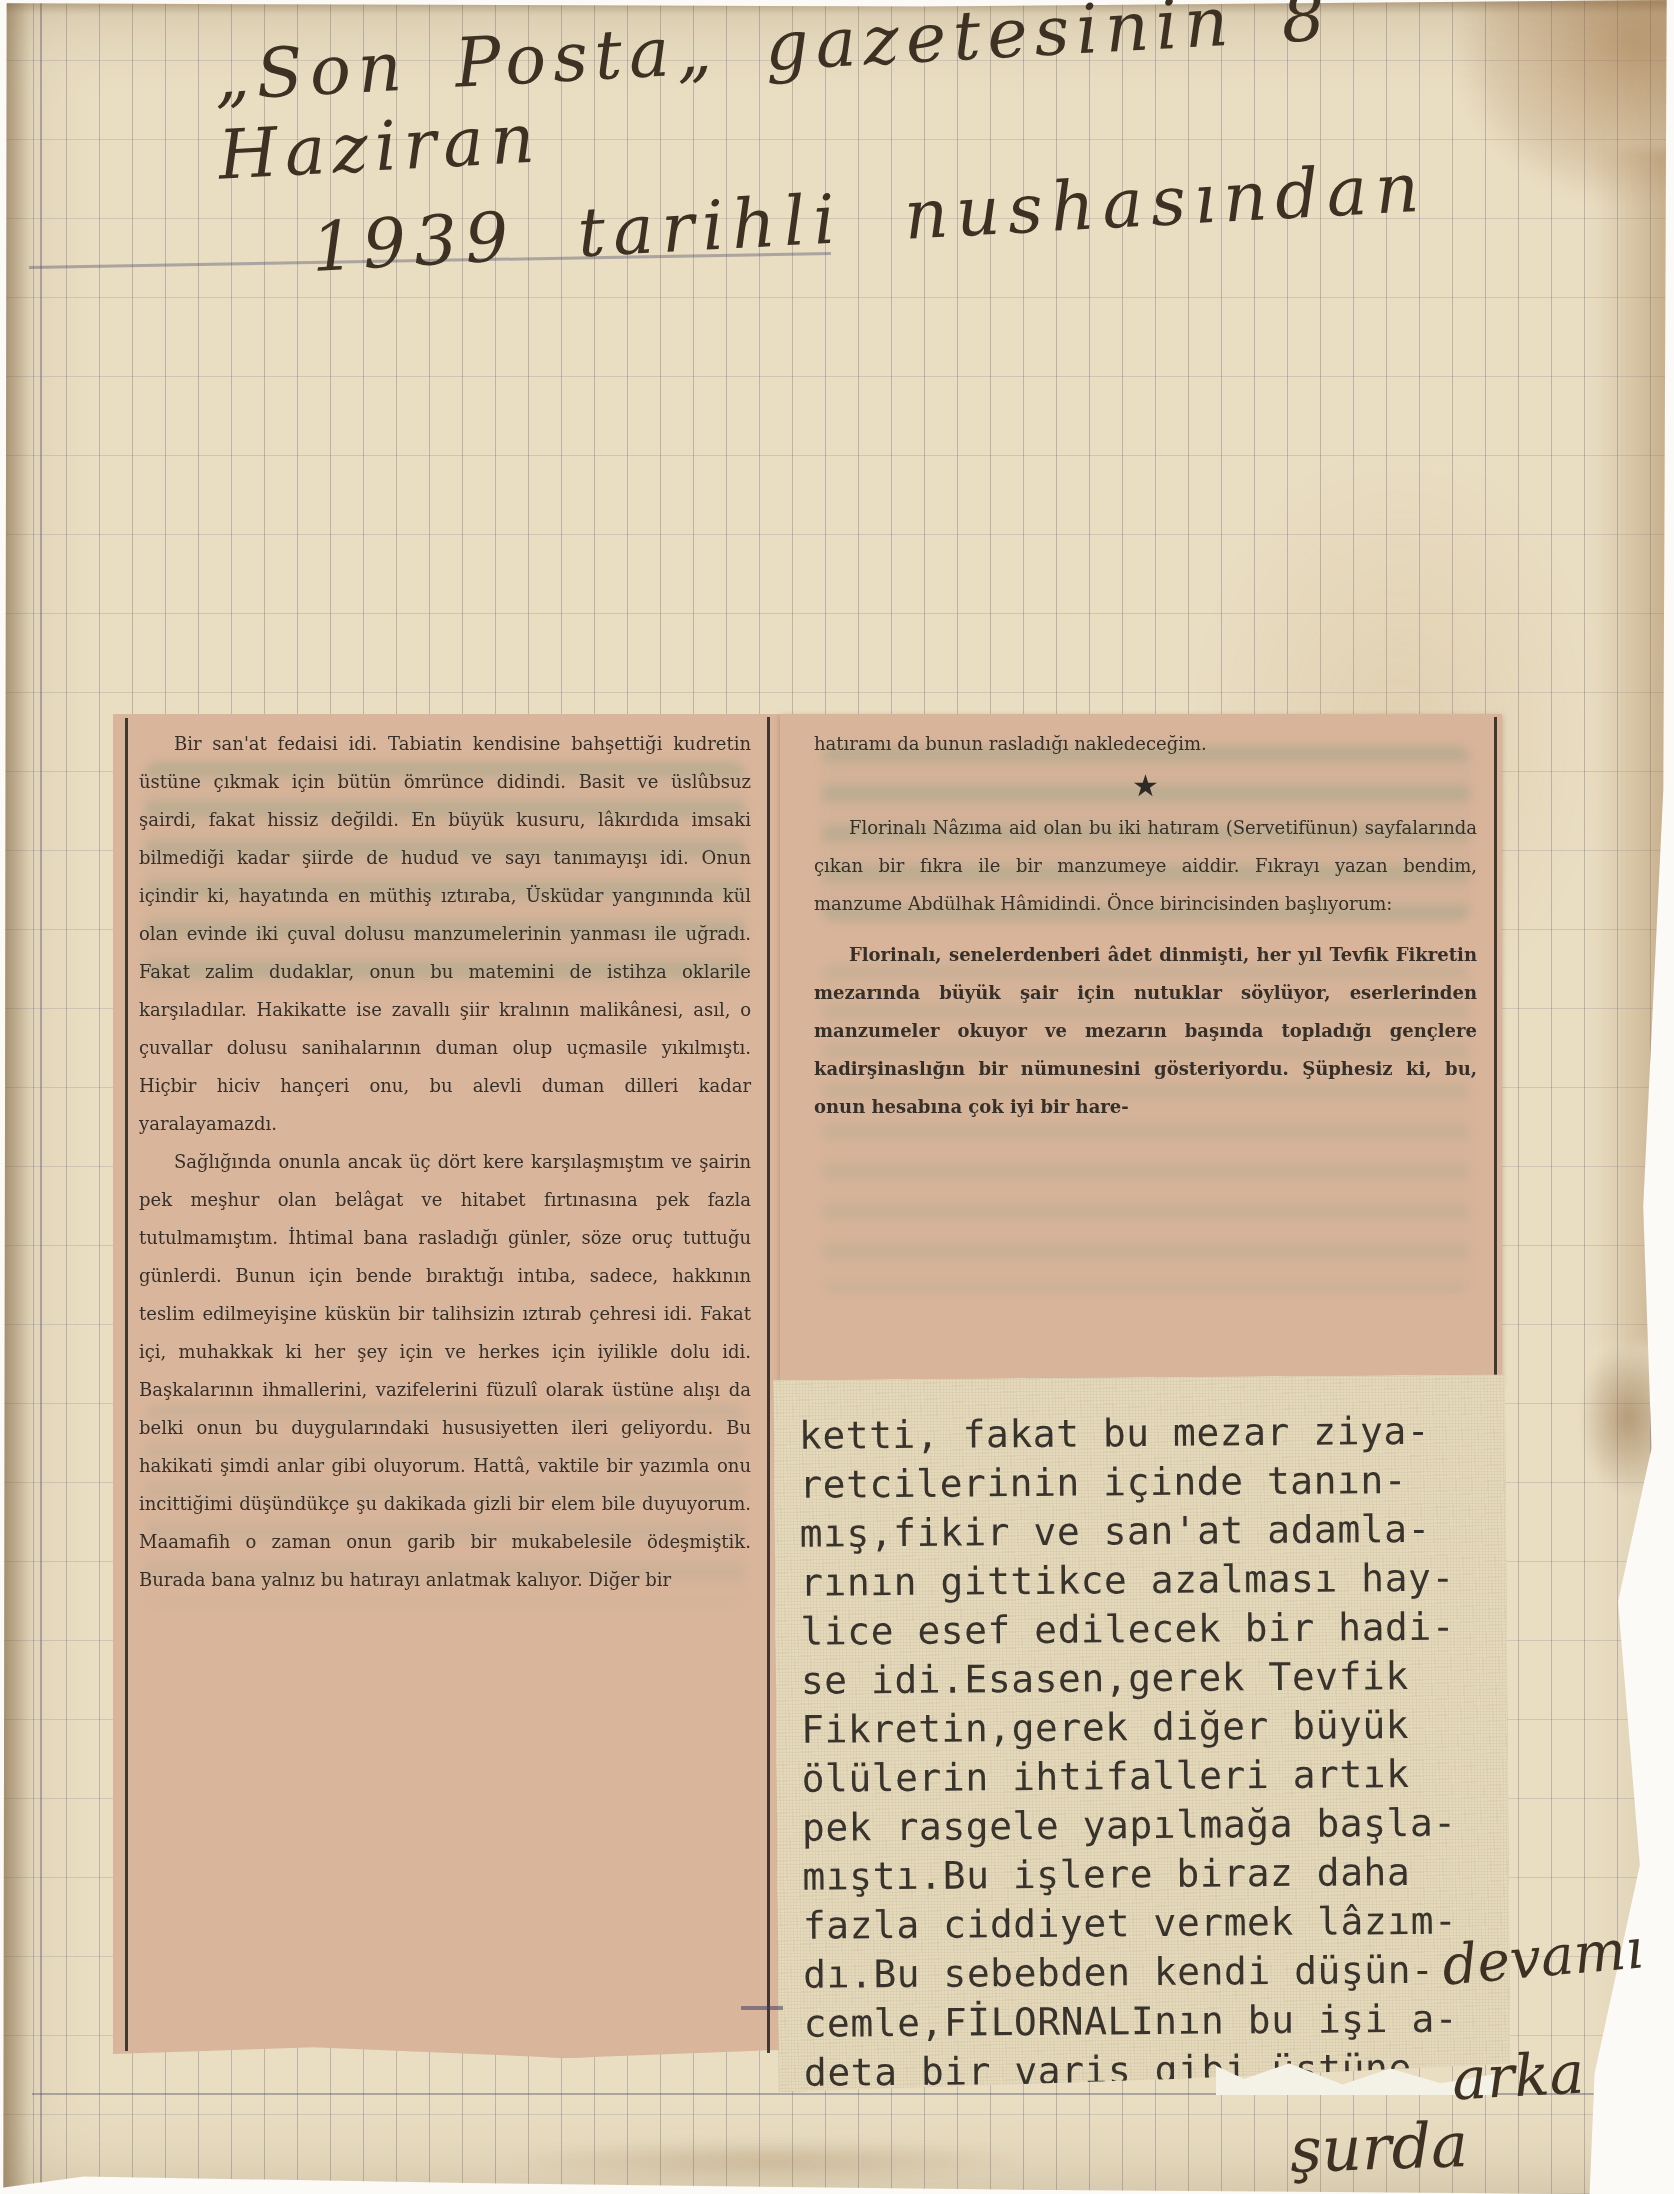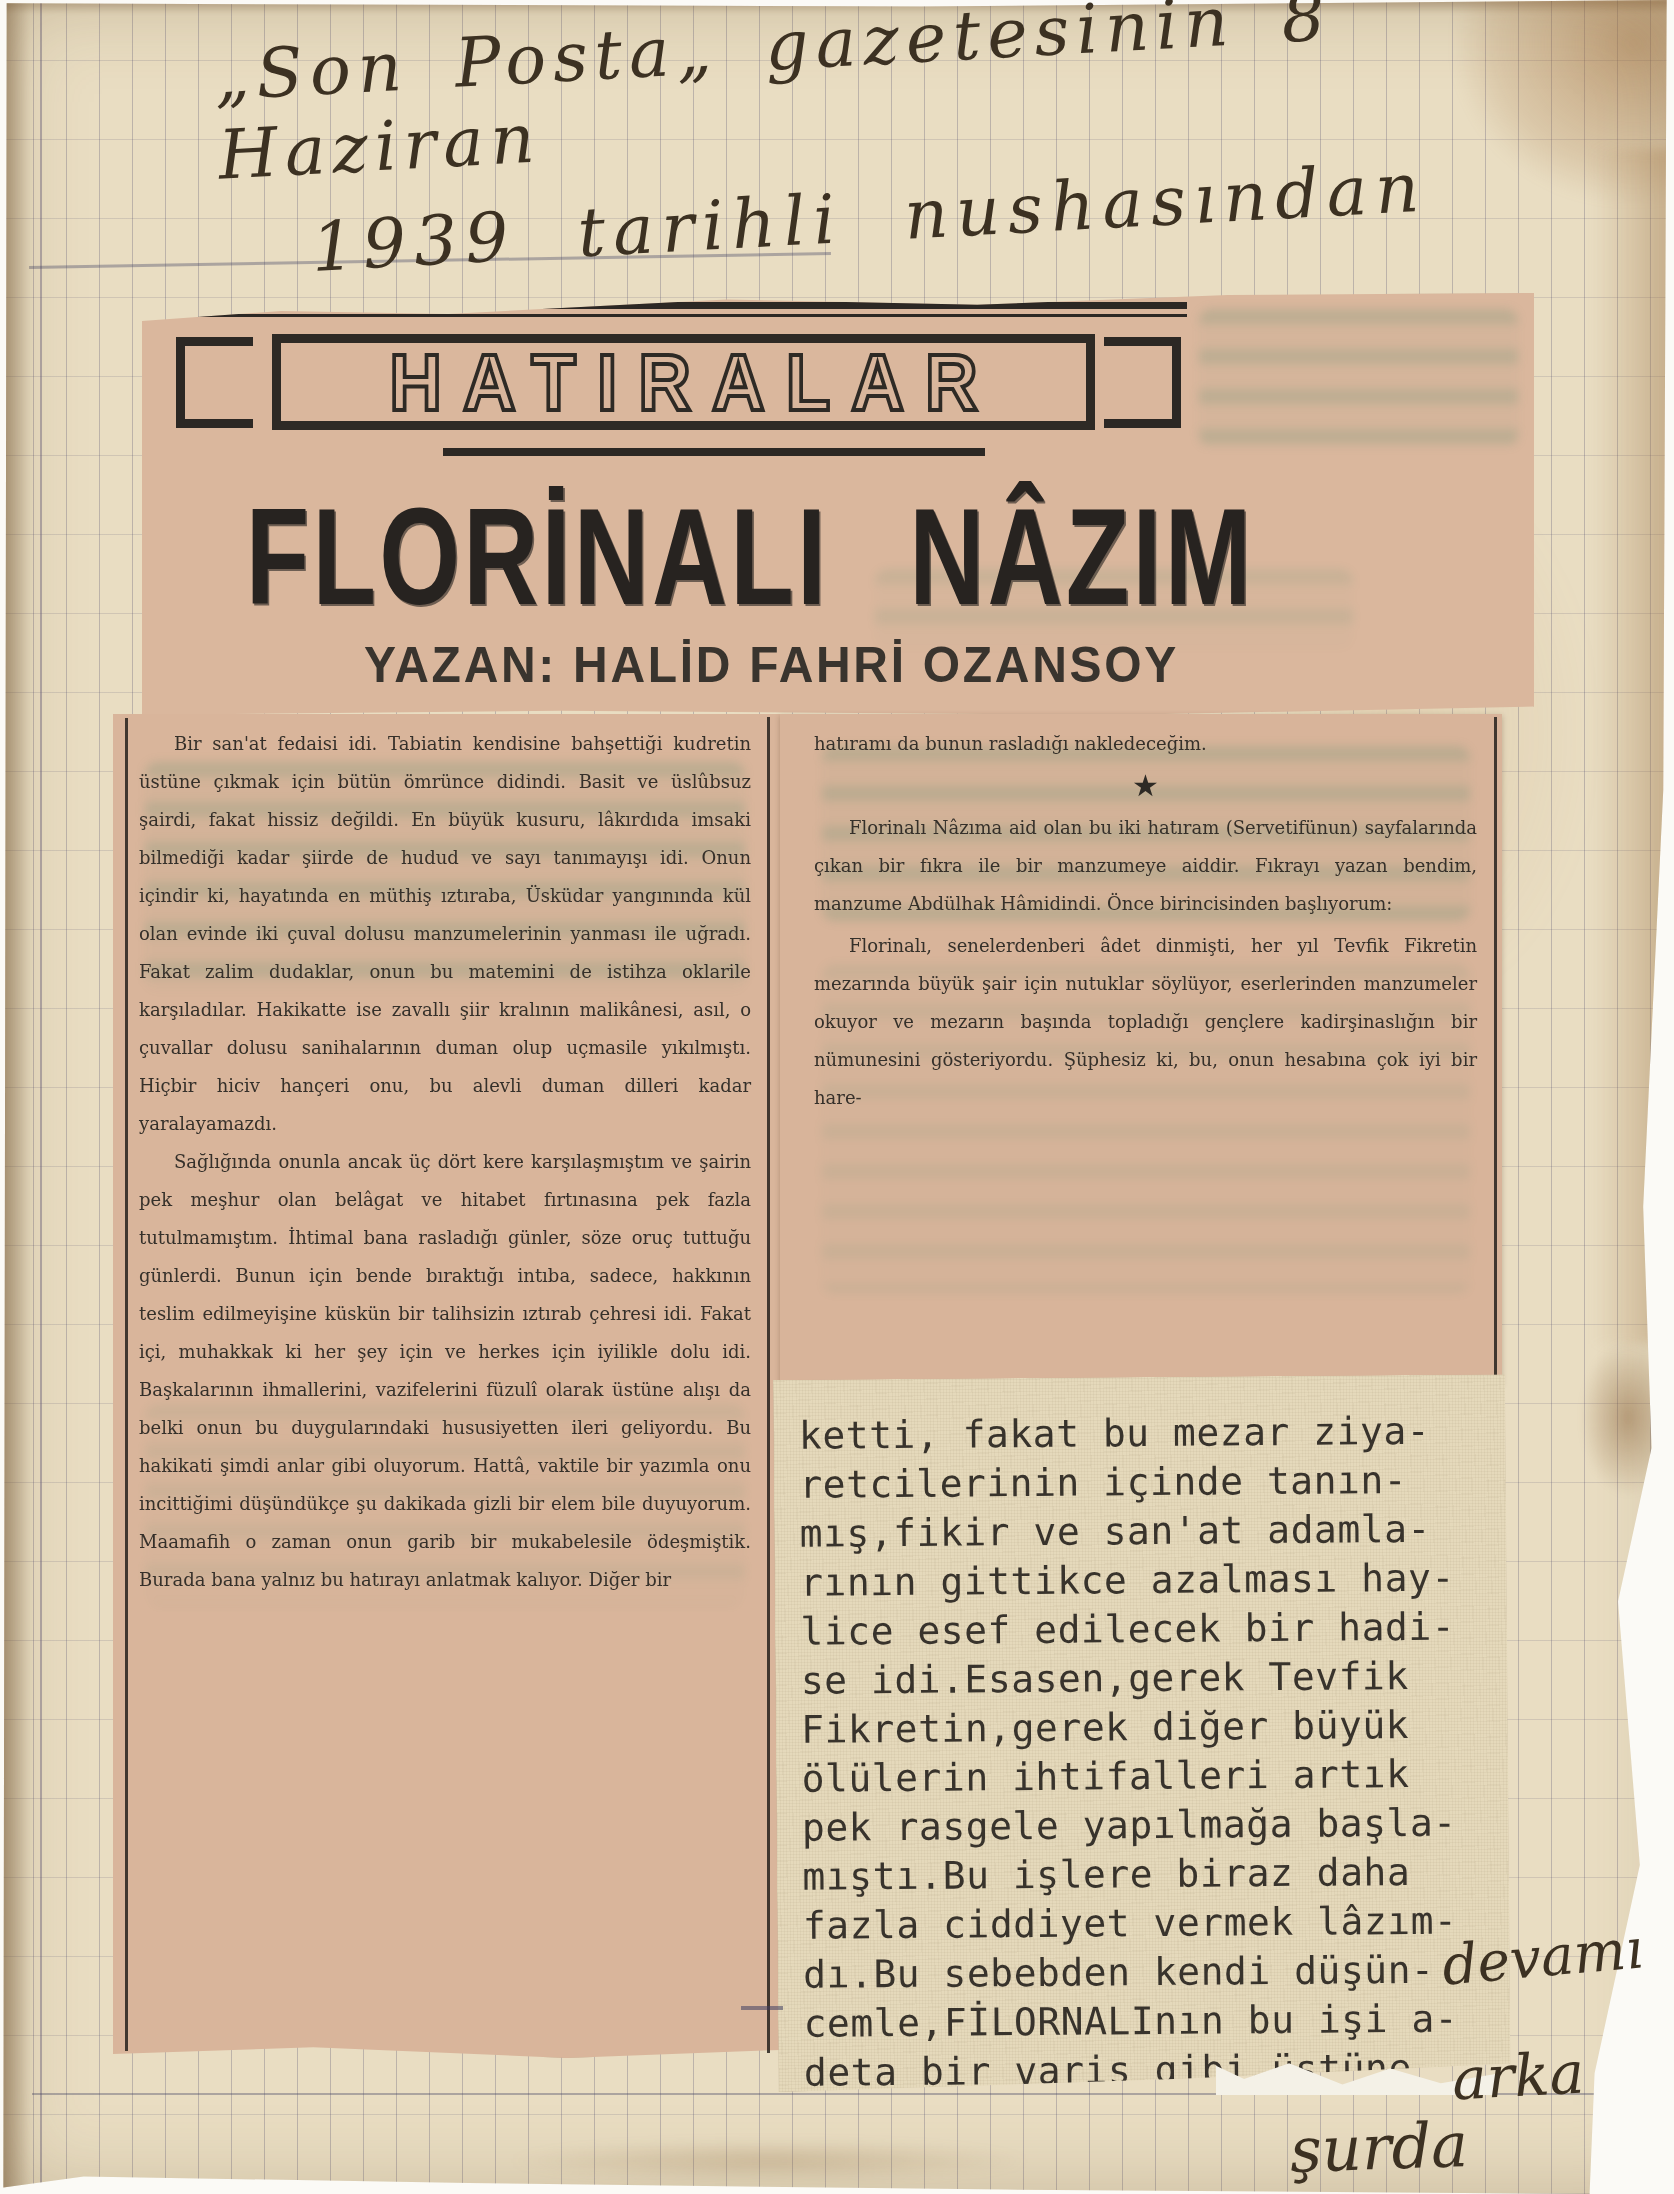--- a/index.html
+++ b/index.html
@@ -108,54 +108,40 @@
     <div class="stain s3"></div>
     <div class="stain s4"></div>
     <div class="stain s5"></div>
   </div>
 
   <div class="hw hw-top">
     <span class="l1">„Son Posta„ gazetesinin 8 Haziran</span>
     <span class="l2">1939 tarihli nushasından</span>
   </div>
 
-  <div class="clip clip-header">
-    <div class="ghost" style="left:1057px;top:16px;width:319px;height:138px;"></div>
-    <div class="ghost" style="left:733px;top:276px;width:478px;height:80px;opacity:.6;"></div>
-    <div class="hrule" style="left:41px;top:8.5px;width:1004px;height:7px;"></div>
-    <div class="hrule" style="left:41px;top:21px;width:1004px;height:2.7px;"></div>
-    <div class="bracket bracket-left" style="left:34px;top:44px;width:68px;height:73px;"></div>
-    <div class="kicker-box">
-      <span class="kicker">HATIRALAR</span>
-    </div>
-    <div class="bracket bracket-right" style="left:962px;top:44px;width:68px;height:73px;"></div>
-    <div class="hrule" style="left:301px;top:155px;width:542px;height:8px;"></div>
-    <div class="headline">FLORİNALI NÂZIM</div>
-    <div class="byline">YAZAN: HALİD FAHRİ OZANSOY</div>
-  </div>
 
   <div class="clip clip-left">
     <div class="ghost" style="left:32px;top:48px;width:600px;height:228px;"></div>
     <div class="ghost" style="left:32px;top:690px;width:600px;height:202px;opacity:.45;"></div>
   </div>
 
   <div class="clip clip-right">
     <div class="ghost" style="left:42px;top:32px;width:648px;height:175px;"></div>
     <div class="ghost" style="left:42px;top:250px;width:648px;height:329px;opacity:.5;"></div>
   </div>
 
   <div class="colwrap news col-left-text">
     <p class="indent">Bir san'at fedaisi idi. Tabiatin kendisine bahşettiği kudretin üstüne çıkmak için bütün ömrünce didindi. Basit ve üslûbsuz şairdi, fakat hissiz değildi. En büyük kusuru, lâkırdıda imsaki bilmediği kadar şiirde de hudud ve sayı tanımayışı idi. Onun içindir ki, hayatında en müthiş ıztıraba, Üsküdar yangınında kül olan evinde iki çuval dolusu manzumelerinin yanması ile uğradı. Fakat zalim dudaklar, onun bu matemini de istihza oklarile karşıladılar. Hakikatte ise zavallı şiir kralının malikânesi, asıl, o çuvallar dolusu sanihalarının duman olup uçmasile yıkılmıştı. Hiçbir hiciv hançeri onu, bu alevli duman dilleri kadar yaralayamazdı.</p>
     <p class="indent">Sağlığında onunla ancak üç dört kere karşılaşmıştım ve şairin pek meşhur olan belâgat ve hitabet fırtınasına pek fazla tutulmamıştım. İhtimal bana rasladığı günler, söze oruç tuttuğu günlerdi. Bunun için bende bıraktığı intıba, sadece, hakkının teslim edilmeyişine küskün bir talihsizin ıztırab çehresi idi. Fakat içi, muhakkak ki her şey için ve herkes için iyilikle dolu idi. Başkalarının ihmallerini, vazifelerini füzulî olarak üstüne alışı da belki onun bu duygularındaki hususiyetten ileri geliyordu. Bu hakikati şimdi anlar gibi oluyorum. Hattâ, vaktile bir yazımla onu incittiğimi düşündükçe şu dakikada gizli bir elem bile duyuyorum. Maamafih o zaman onun garib bir mukabelesile ödeşmiştik. Burada bana yalnız bu hatırayı anlatmak kalıyor. Diğer bir</p>
   </div>
   <div class="colwrap news col-right-text">
     <p>hatıramı da bunun rasladığı nakledeceğim.</p>
     <div class="star-line">★</div>
     <p class="indent">Florinalı Nâzıma aid olan bu iki hatıram (Servetifünun) sayfalarında çıkan bir fıkra ile bir manzumeye aiddir. Fıkrayı yazan bendim, manzume Abdülhak Hâmidindi. Önce birincisinden başlıyorum:</p>
-    <p class="indent" style="margin-top:4px;">Florinalı, senelerdenberi âdet dinmişti, her yıl Tevfik Fikretin mezarında büyük şair için nutuklar söylüyor, eserlerinden manzumeler okuyor ve mezarın başında topladığı gençlere kadirşinaslığın bir nümunesini gösteriyordu. Şüphesiz ki, bu, onun hesabına çok iyi bir hare-</p>
+    <p class="indent" style="margin-top:13px;font-weight:bold;">Florinalı, senelerdenberi âdet dinmişti, her yıl Tevfik Fikretin mezarında büyük şair için nutuklar söylüyor, eserlerinden manzumeler okuyor ve mezarın başında topladığı gençlere kadirşinaslığın bir nümunesini gösteriyordu. Şüphesiz ki, bu, onun hesabına çok iyi bir hare-</p>
   </div>
 
   <div class="vrule" style="left:125px;top:718px;width:2.7px;height:1333px;"></div>
   <div class="vrule" style="left:767px;top:717px;width:3.2px;height:1336px;"></div>
   <div class="vrule" style="left:1494px;top:717px;width:3.2px;height:666px;"></div>
   <div class="vrule" style="left:1499px;top:1383px;width:2.7px;height:605px;opacity:.55;"></div>
 
   <div class="clip clip-typed">
     <div class="typed-text">ketti, fakat bu mezar ziya-
 retcilerinin içinde tanın-

